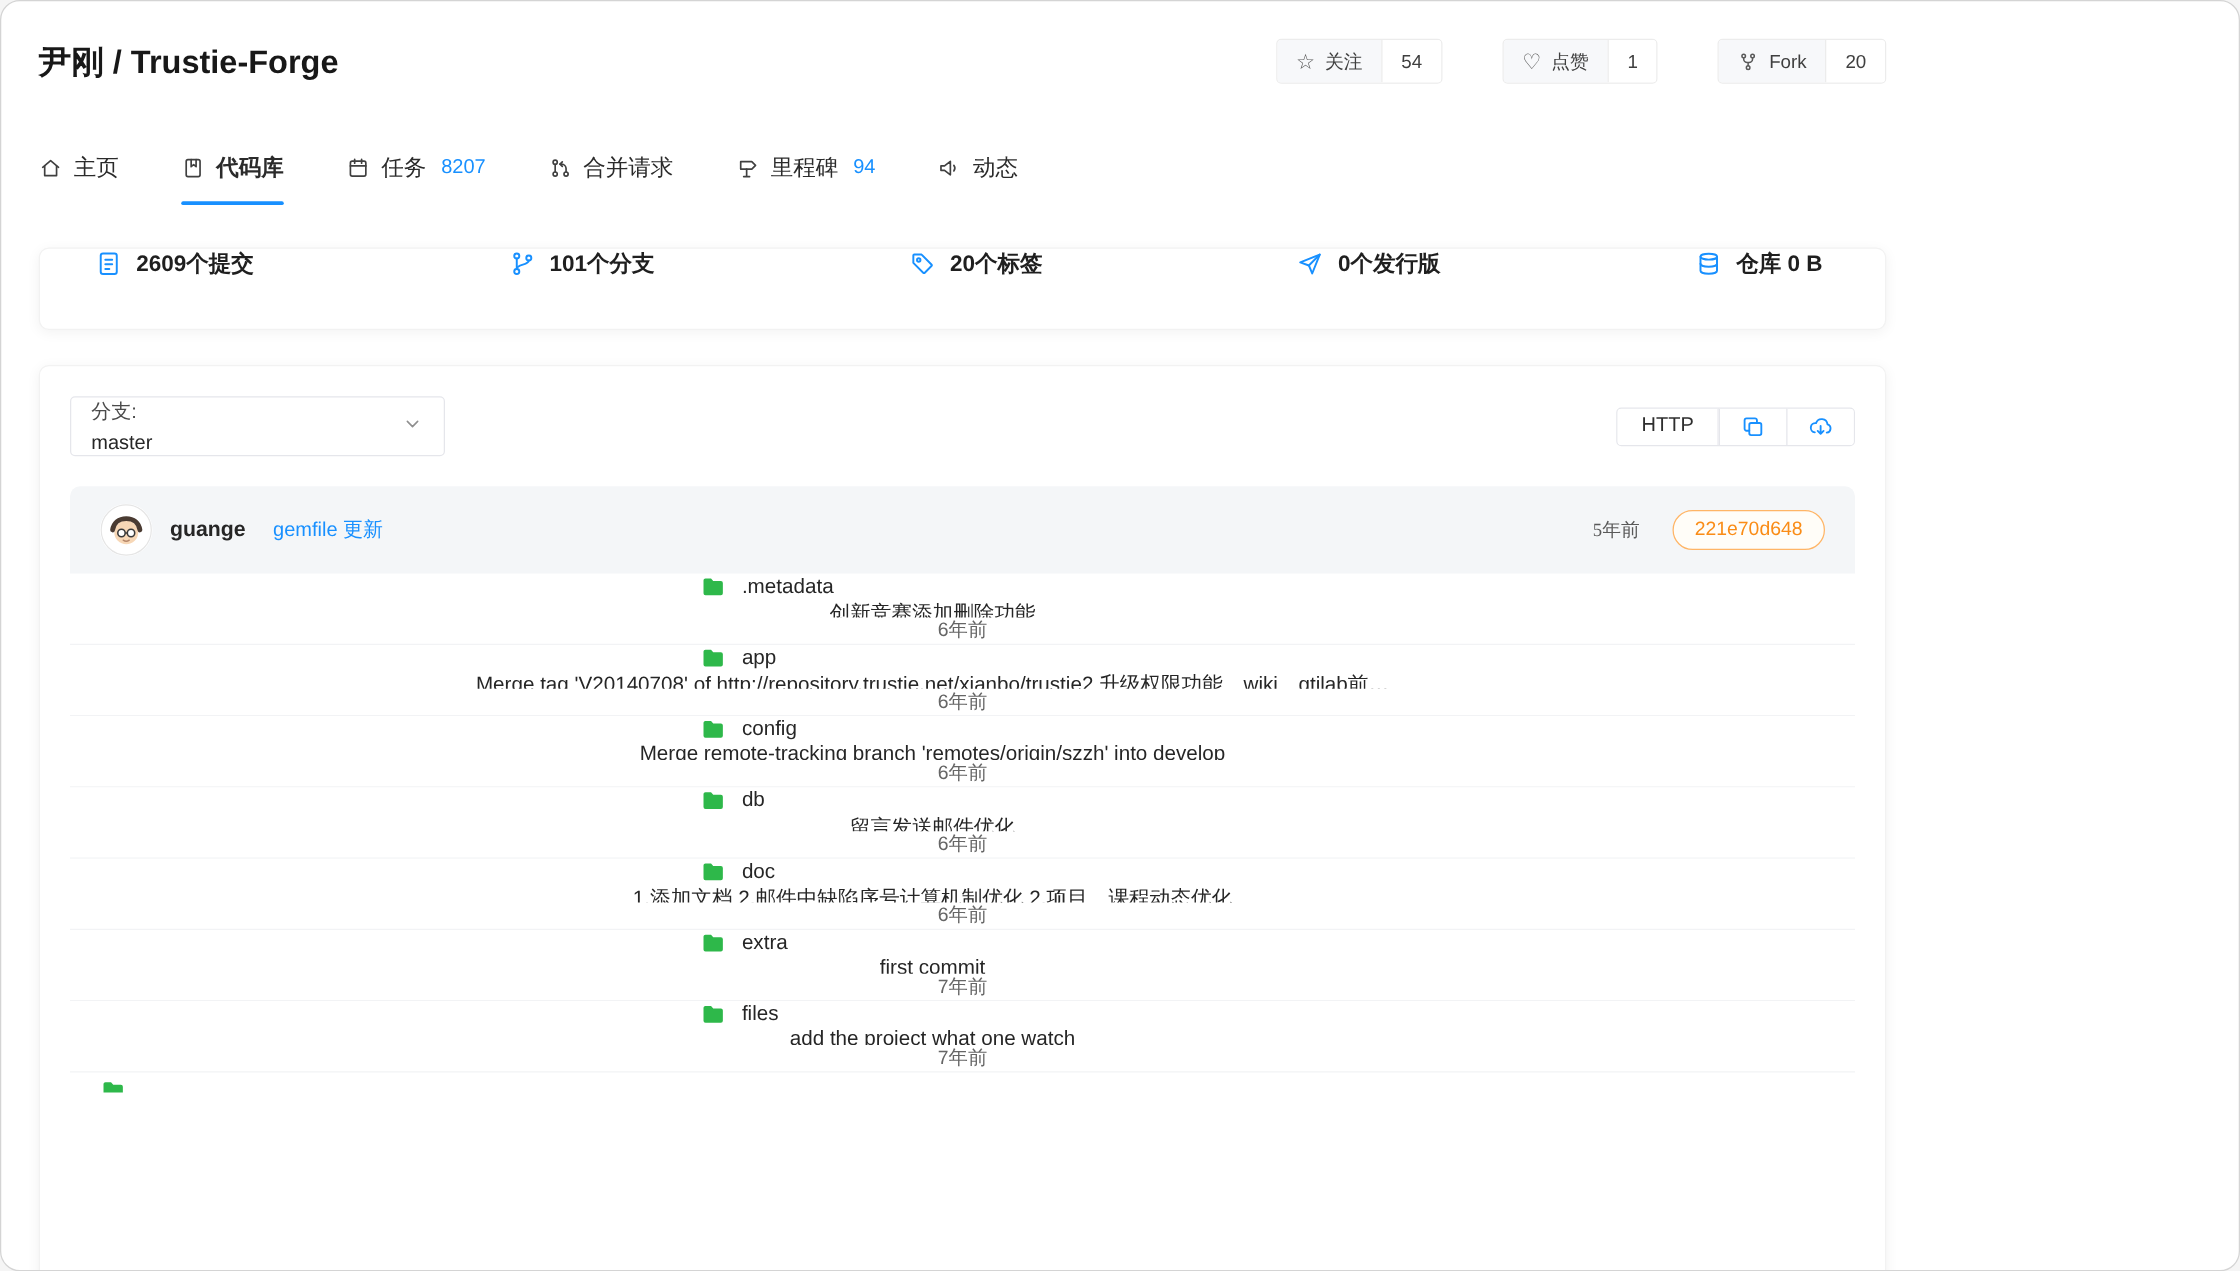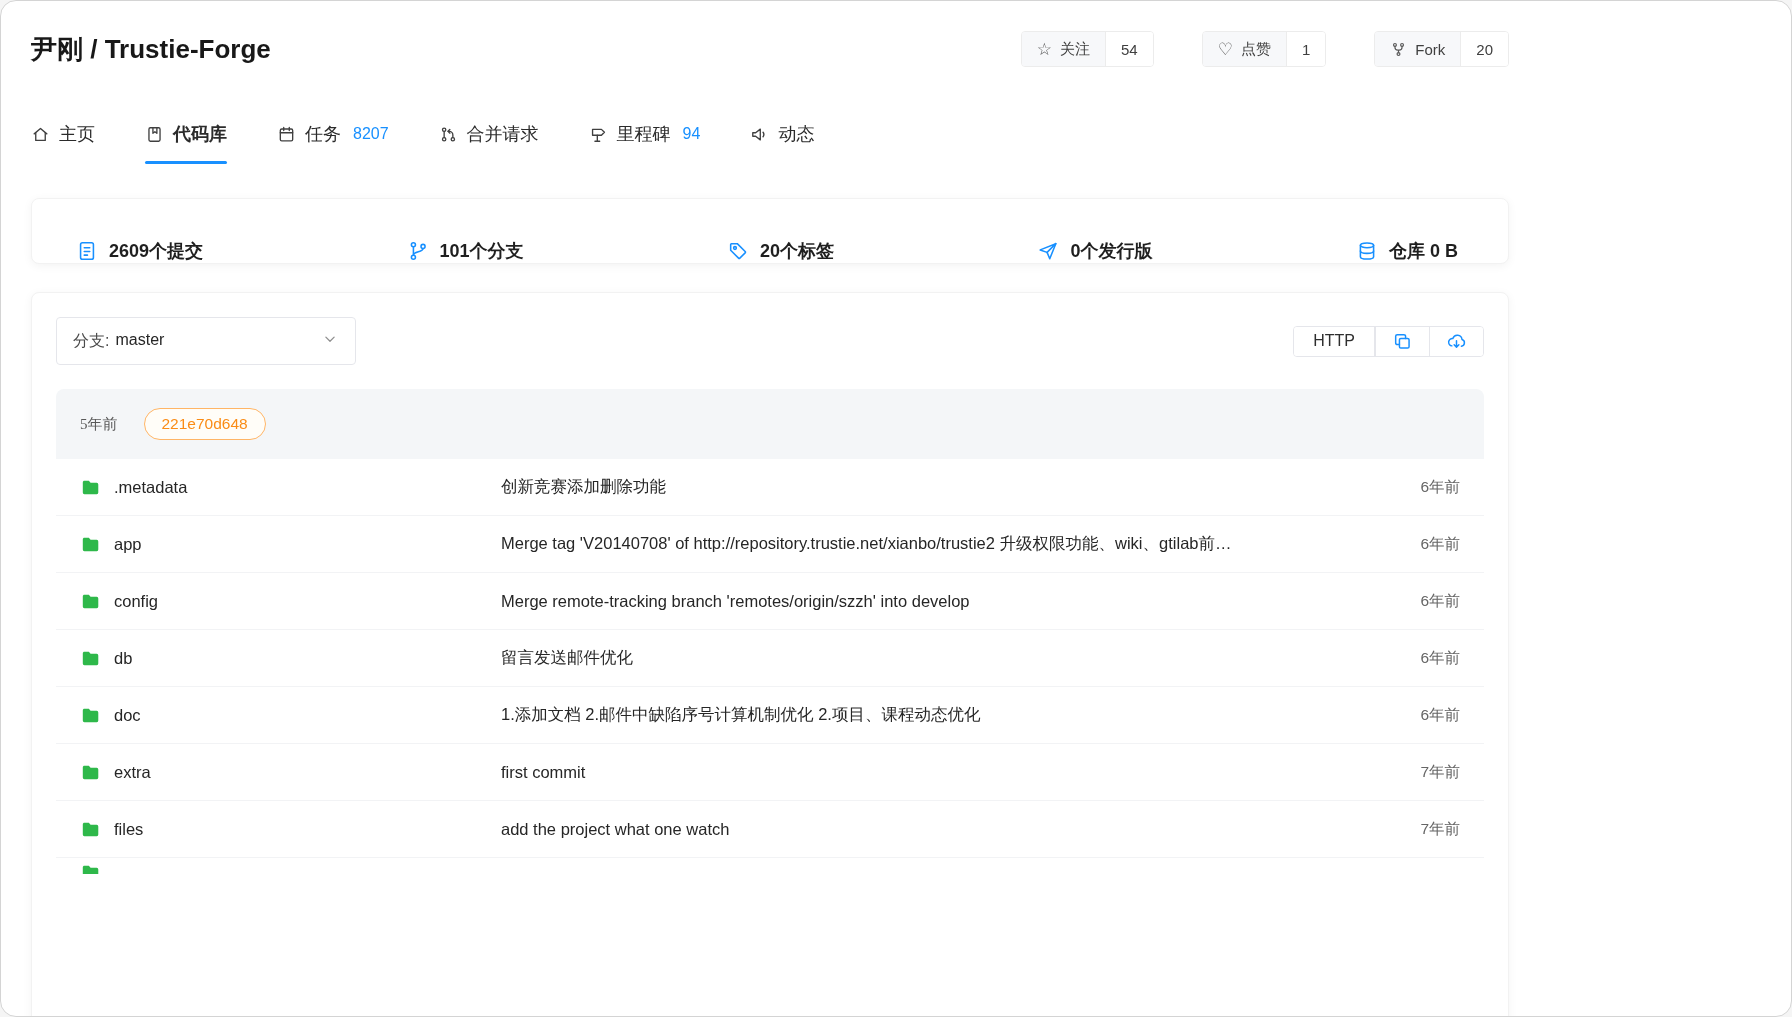--- a/index.html
+++ b/index.html
@@ -31,36 +31,36 @@
   .tab { display:flex; align-items:center; gap:9px; font-size:18px; color:#2b2b2b; padding-bottom:18px; position:relative; cursor:pointer;margin-top:11px; }
   .tab svg { width:19px; height:19px; color:#404040; }
   .tab .count { color:#1890ff; font-size:16px; margin-left:3px; }
   .tab.active { font-weight:600;font-family:Liberation Mono, monospace; }
   .tab.active::after { content:""; position:absolute; left:0; right:0; bottom:0; height:3px; background:#1890ff; border-radius:2px; }
 
   
   .stats-bar {
     margin-top:34px; height:66px; background:#fff;
     border:1px solid #f2f2f2; border-radius:8px; box-shadow:0 2px 10px rgba(0,0,0,.05);
-    display:flex; align-items:flex-end; justify-content:space-between; padding:0 50px 0 44px;
+    display:flex; align-items:flex-start; justify-content:space-between; padding:0 50px 0 44px;
   }
   .stat { display:flex; align-items:center; gap:11px; font-size:18px; font-weight:600; color:#1f1f1f; cursor:pointer; }
   .stat svg { width:22px; height:22px; color:#1890ff; }
 
   
   .main-card {
     margin-top:28px; background:#fff; border:1px solid #f2f2f2; border-radius:8px;
     box-shadow:0 2px 10px rgba(0,0,0,.05); padding:24px 24px 0; height:760px; overflow:hidden;
   }
   .toolbar { display:flex; justify-content:space-between; align-items:center; }
   .branch-select {
     width:300px; height:48px; border:1px solid #e5e6eb; border-radius:4px;
     display:flex; align-items:center; justify-content:space-between; padding:0 16px; cursor:pointer; font-size:16px;
   }
-  .branch-text { display:flex; gap:6px; }
+  .branch-text { display:flex; gap:6px;flex-direction:column; }
   .branch-prefix { color:#4b4b4b; }
   .branch-name { color:#262626; }
   .chev svg { width:18px; height:18px; color:#8f8f8f; }
 
   .clone-group { display:flex; height:31px; border:1px solid #e5e6eb; border-radius:4px; align-items:stretch; overflow:hidden; }
   .clone-proto { display:flex; align-items:center; padding:0 19px; font-size:16px; color:#2e2e2e; border-right:1px solid #e5e6eb; cursor:pointer; background:#fff; }
   .clone-url { display:flex; align-items:center; width:202px; padding:0 14px; color:#1890ff; font-size:15px; white-space:nowrap; overflow:hidden; }
   .clone-icon-btn { display:flex; align-items:center; justify-content:center; width:54px; border-left:1px solid #e5e6eb; color:#1890ff; cursor:pointer; background:#fff; }
   .clone-icon-btn svg { width:21px; height:21px; }
 
@@ -74,21 +74,21 @@
   .commit-author { font-size:17px; font-weight:700; color:#262626; cursor:pointer; }
   .commit-msg { font-size:16px; color:#1890ff; margin-left:8px; cursor:pointer; }
   .commit-right { display:flex; align-items:center; gap:26px; }
   .commit-time { font-size:15px; color:#595959;font-family:Liberation Serif, serif; }
   .sha-pill {
     border:1px solid #ffb566; color:#fa8c16; background:#fffdf8;
     border-radius:17px; padding:6px 17px; font-size:15.5px; cursor:pointer;
   }
 
   
-  .file-row { display:flex; align-items:center; height:57px; padding:0 24px; border-bottom:1px solid #f2f3f5; cursor:pointer; background:#fff; }
+  .file-row { display:flex; align-items:center; height:57px; padding:0 24px; border-bottom:1px solid #f2f3f5; cursor:pointer; background:#fff;flex-direction:column; }
   .file-name-cell { display:flex; align-items:center; gap:13px; width:421px; flex:none; }
   .folder-svg { width:21px; height:21px; color:#2eb84a; flex:none; }
   .file-name { font-size:16.5px; color:#262626; }
   .file-msg { flex:1; font-size:16.5px; color:#262626; white-space:nowrap; overflow:hidden; text-overflow:ellipsis; padding-right:48px; }
   .file-time { font-size:15.5px; color:#666; flex:none; }
   .partial-row { height:16px; overflow:hidden; padding:4px 24px 0; display:flex; align-items:flex-start; }
 
   
   svg.icon { fill:none; stroke:currentColor; stroke-width:1.7; stroke-linecap:round; stroke-linejoin:round; }
   svg.icon-fill { fill:currentColor; stroke:none; }
@@ -298,20 +298,35 @@
           </div>
           <div class="clone-icon-btn">
             <svg class="icon">
                 <use href="#i-cloud-down"></use>
               </svg>
           </div>
         </div>
       </div>
 
       <div class="commit-row">
+        <div class="commit-left">
+          <span class="avatar">
+            <svg viewBox="0 0 44 44" width="42" height="42">
+              <circle cx="22" cy="22" r="21" fill="#fff" stroke="#e5e5e5"></circle>
+              <circle cx="22" cy="24" r="10" fill="#f7d7b6"></circle>
+              <path d="M10.5 22c1-6 5.2-9.5 11.5-9.5S32.5 16 33.5 22" fill="none" stroke="#4a3b32" stroke-width="4" stroke-linecap="round"></path>
+              <circle cx="18" cy="24.5" r="3.1" fill="#fff" stroke="#3a3a3a" stroke-width="1.3"></circle>
+              <circle cx="26" cy="24.5" r="3.1" fill="#fff" stroke="#3a3a3a" stroke-width="1.3"></circle>
+              <path d="M21.1 24.5h1.8" stroke="#3a3a3a" stroke-width="1.3"></path>
+              <path d="M19.5 30.5c1.6 1.2 3.4 1.2 5 0" fill="none" stroke="#b5876a" stroke-width="1.2" stroke-linecap="round"></path>
+            </svg>
+          </span>
+          <span class="commit-author">guange</span>
+          <span class="commit-msg">gemfile 更新</span>
+        </div>
         <div class="commit-right">
           <span class="commit-time">5年前</span>
           <span class="sha-pill">221e70d648</span>
         </div>
       </div>
 
       <div class="file-row">
         <span class="file-name-cell">
           <svg class="icon-fill folder-svg">
               <use href="#i-folder"></use>

